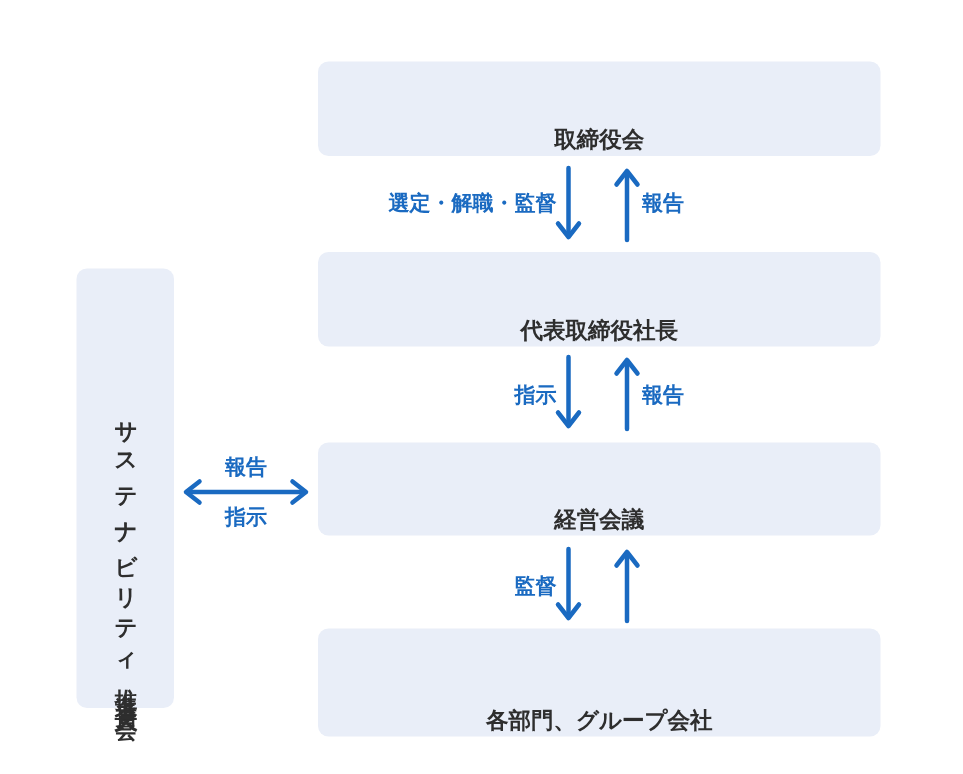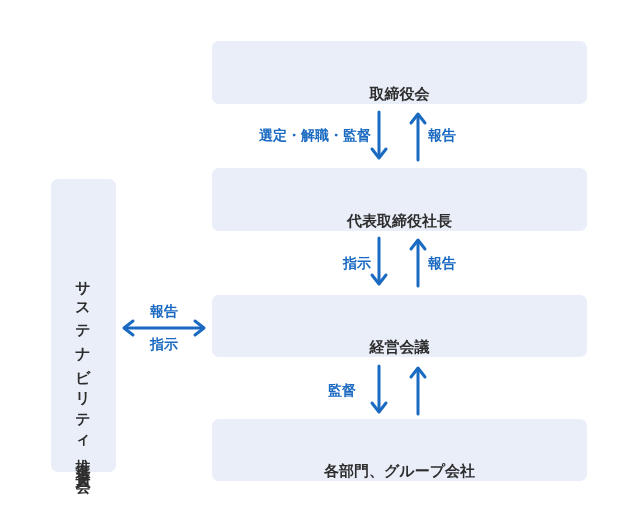--- a/index.html
+++ b/index.html
@@ -24,21 +24,21 @@
     justify-content: flex-end;
     color: #2e2e2e;
     font-size: 15px;
     font-weight: 700;
     line-height: 21px;
     text-align: center;
   }
   .node-board       { left: 212px; top: 41px;  width: 375px; height: 63px; }
   .node-president   { left: 212px; top: 168px; width: 375px; height: 63px; gap: 29px; }
   .node-management  { left: 212px; top: 295px; width: 375px; height: 62px; }
-  .node-departments { left: 212px; top: 419px; width: 375px; height: 62px; }
+  .node-departments { left: 212px; top: 419px; width: 375px; height: 72px; }
   .node-committee   { left: 51px;  top: 179px; width: 65px;  height: 293px; }
   .vtext {
     writing-mode: vertical-rl;
     text-orientation: upright;
     letter-spacing: 5px;
     font-size: 15px;
     font-weight: 700;
     color: #2e2e2e;
   }
   .arrow {
@@ -62,21 +62,21 @@
   .arr-g2-down { left: 369px; top: 236px; }
   .arr-g2-up   { left: 408px; top: 236px; }
   .arr-g3-down { left: 369px; top: 364px; }
   .arr-g3-up   { left: 408px; top: 364px; }
   .arr-horizontal { left: 120px; top: 318px; }
   
   .lbl-g1-left  { right: 271px; top: 125px; }
   .lbl-g1-right { left: 428px;  top: 125px; }
   .lbl-g2-left  { right: 271px; top: 253px; }
   .lbl-g2-right { left: 428px;  top: 253px; }
-  .lbl-g3-left  { right: 286px; top: 380px; text-align: center; }
+  .lbl-g3-left  { right: 271px; top: 380px; text-align: center; }
   .lbl-g3-right { left: 428px;  top: 380px; }
   
   .lbl-h-top    { left: 124px; top: 301px; width: 80px; }
   .lbl-h-bottom { left: 124px; top: 334px; width: 80px; }
 </style>
 </head>
 <body>
 
 <div class="canvas">
 

